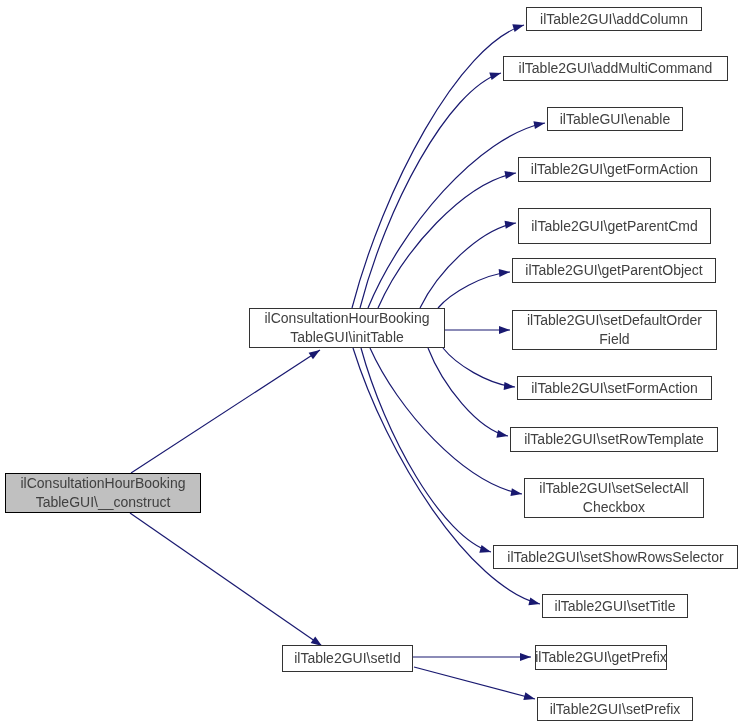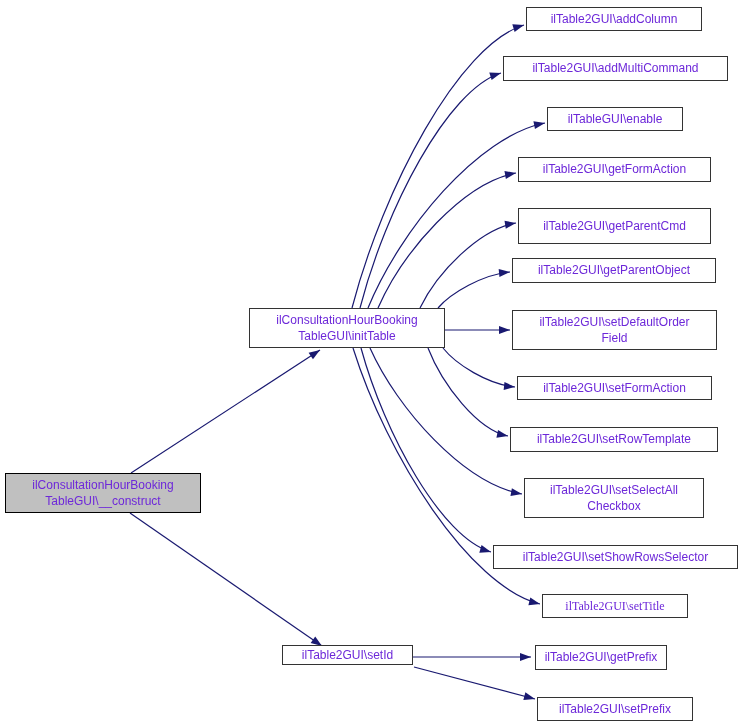--- a/index.html
+++ b/index.html
@@ -18,22 +18,22 @@
   }
   .node {
     position: absolute;
     box-sizing: border-box;
     display: flex;
     align-items: center;
     justify-content: center;
     text-align: center;
     background: #ffffff;
     border: 1.5px solid #333333;
-    color: #6d28d9;
-    font-size: 12px;
+    color: #404040;
+    font-size: 14px;
     line-height: 1.35;
     white-space: pre-line;
     cursor: pointer;
   }
   .node.highlight {
     background: #c0c0c0;
     border: 1.8px solid #000000;
     cursor: default;
   }
   .edge-path {
@@ -76,30 +76,30 @@
       <polygon points="540,604 528.355826224958,605.1887880789388 530.3120321363065,597.4316456648532" fill="#191970"></polygon>
       <path d="M413,657 L531,657" class="edge-path" stroke="#191970"></path>
       <polygon points="531,657 520,661 520,653" fill="#191970"></polygon>
       <path d="M414,667 L535,699" class="edge-path" stroke="#191970"></path>
       <polygon points="535,699 523.3429115359509,700.0546509097014 525.3882951184023,692.3205442385572" fill="#191970"></polygon>
     </svg>
 <div class="node highlight" style="left: 5px; top: 473px; width: 196px; height: 40px;"><span>ilConsultationHourBooking
 TableGUI\__construct</span></div>
     <div class="node" style="left: 249px; top: 308px; width: 196px; height: 40px;"><span>ilConsultationHourBooking
 TableGUI\initTable</span></div>
-    <div class="node" style="left: 282px; top: 645px; width: 131px; height: 20px;"><span>ilTable2GUI\setId</span></div>
+    <div class="node" style="left: 282px; top: 645px; width: 131px; height: 27px;"><span>ilTable2GUI\setId</span></div>
     <div class="node" style="left: 526px; top: 7px; width: 176px; height: 24px;"><span>ilTable2GUI\addColumn</span></div>
     <div class="node" style="left: 503px; top: 56px; width: 225px; height: 25px;"><span>ilTable2GUI\addMultiCommand</span></div>
     <div class="node" style="left: 547px; top: 107px; width: 136px; height: 24px;"><span>ilTableGUI\enable</span></div>
     <div class="node" style="left: 518px; top: 157px; width: 193px; height: 25px;"><span>ilTable2GUI\getFormAction</span></div>
     <div class="node" style="left: 518px; top: 208px; width: 193px; height: 36px;"><span>ilTable2GUI\getParentCmd</span></div>
     <div class="node" style="left: 512px; top: 258px; width: 204px; height: 25px;"><span>ilTable2GUI\getParentObject</span></div>
     <div class="node" style="left: 512px; top: 310px; width: 205px; height: 40px;"><span>ilTable2GUI\setDefaultOrder
 Field</span></div>
     <div class="node" style="left: 517px; top: 376px; width: 195px; height: 24px;"><span>ilTable2GUI\setFormAction</span></div>
     <div class="node" style="left: 510px; top: 427px; width: 208px; height: 25px;"><span>ilTable2GUI\setRowTemplate</span></div>
     <div class="node" style="left: 524px; top: 478px; width: 180px; height: 40px;"><span>ilTable2GUI\setSelectAll
 Checkbox</span></div>
     <div class="node" style="left: 493px; top: 545px; width: 245px; height: 24px;"><span>ilTable2GUI\setShowRowsSelector</span></div>
-    <div class="node" style="left: 542px; top: 594px; width: 146px; height: 24px; font-family: Liberation Serif, serif;"><span>ilTable2GUI\setTitle</span></div>
+    <div class="node" style="left: 542px; top: 594px; width: 146px; height: 24px;"><span>ilTable2GUI\setTitle</span></div>
     <div class="node" style="left: 535px; top: 645px; width: 132px; height: 25px;"><span>ilTable2GUI\getPrefix</span></div>
     <div class="node" style="left: 537px; top: 697px; width: 156px; height: 24px;"><span>ilTable2GUI\setPrefix</span></div>
   </div>
 
 </body></html>

